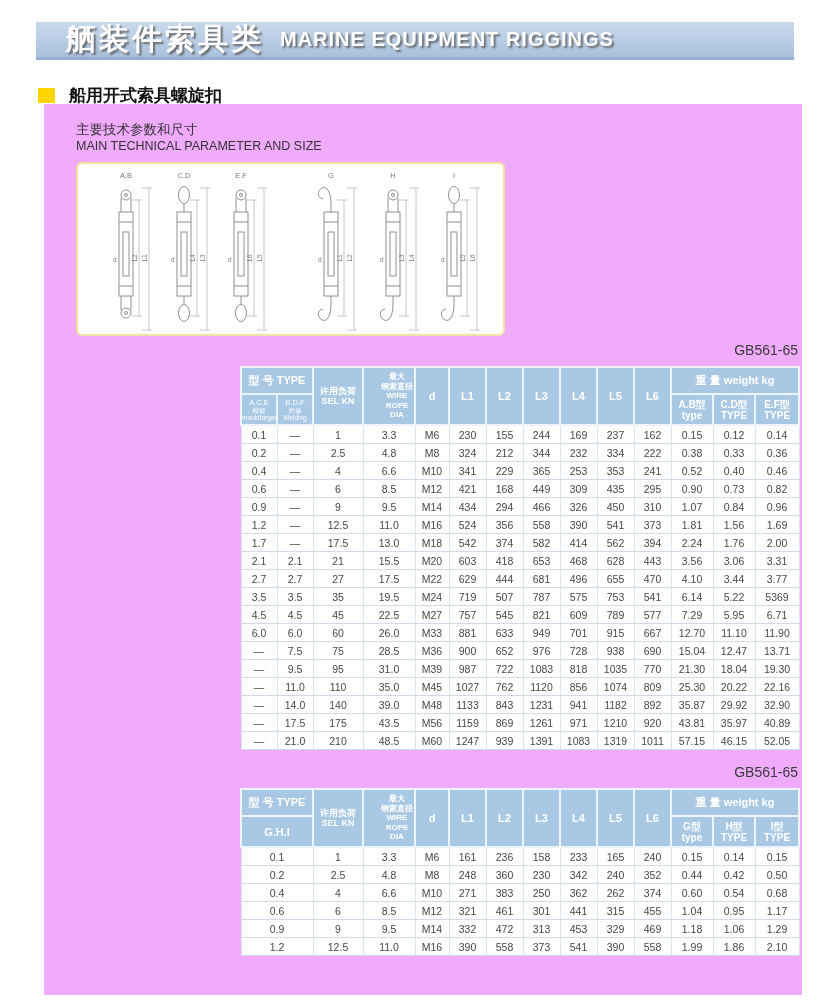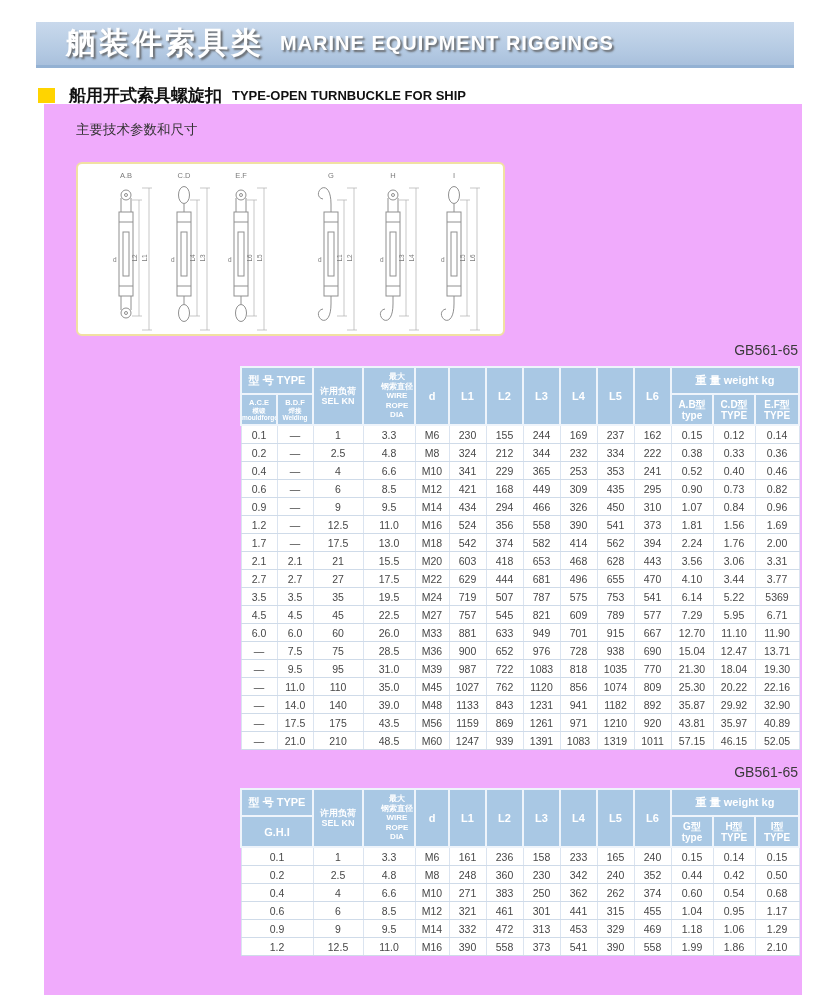--- a/index.html
+++ b/index.html
@@ -1,21 +1,21 @@
 <!DOCTYPE html>
 <html><head>
 <meta charset="utf-8">
 <style>
   html,body{margin:0;padding:0;}
   body{
     width:830px;height:1000px;background:#ffffff;overflow:hidden;position:relative;
     font-family:"Liberation Sans","DejaVu Sans",sans-serif;
   }
   .banner{
-    position:absolute;left:36px;top:22px;width:758px;height:46px;box-sizing:border-box;
+    position:absolute;left:36px;top:22px;width:758px;height:38px;box-sizing:border-box;
     background:linear-gradient(180deg,#c9d9ec 0%,#b3c9e2 70%,#a9c0dc 100%);
     border-bottom:3px solid #93b1d3;
     display:flex;align-items:center;padding-left:30px;
   }
   .banner-zh{font-size:30px;font-weight:bold;color:#fff;letter-spacing:3px;
     text-shadow:2px 2px 2px rgba(90,90,90,.85);}
   .banner-en{font-size:20px;font-weight:bold;color:#fff;margin-left:16px;letter-spacing:1px;
     text-shadow:2px 2px 2px rgba(90,90,90,.85);}
   .section-row{position:absolute;left:38px;top:84px;display:flex;align-items:center;}
   .bullet{width:17px;height:15px;background:#ffd400;margin-right:14px;}
@@ -33,47 +33,47 @@
   .gb1{top:238px;}
   .gb2{top:660px;}
   table{border-collapse:collapse;table-layout:fixed;width:558px;position:absolute;left:196px;}
   .t1{top:262px;}
   .t2{top:684px;}
   th{background:#a9c8e4;color:#fff;font-weight:bold;border:2px solid #eef4fb;padding:0;text-align:center;overflow:hidden;}
   .hr1 th{height:25px;font-size:11px;}
   .hr2 th{height:29px;}
   .lbl-2line div{font-size:9px;line-height:10px;font-weight:bold;}
   .wire div{font-size:8px;line-height:9.5px;font-weight:bold;padding-left:16px;}
-  .tiny div{font-size:6.5px;line-height:7px;font-weight:bold;}
+  .tiny div{font-size:6.5px;line-height:7px;font-weight:normal;}
   .tiny .t-top{font-size:7.5px;line-height:9px;}
   .wsub div{font-size:10px;line-height:11px;}
   .weight-span{font-size:10px;}
   td{background:#fff;color:#474747;font-size:10.5px;text-align:center;height:17px;padding:0;
      border:1px solid #dbe4f0;border-bottom:1px solid #cfdbe9;}
   svg text{fill:#7a7a7a;font-family:"Liberation Sans","DejaVu Sans",sans-serif;}
   svg{display:block;}
 </style>
 </head>
 <body>
 
 <div class="banner">
   <span class="banner-zh">舾装件索具类</span>
   <span class="banner-en">MARINE EQUIPMENT RIGGINGS</span>
 </div>
 
 <div class="section-row">
   <span class="bullet"></span>
   <span class="sec-zh">船用开式索具螺旋扣</span>
-  <span class="sec-en">TYPE-OPEN TURNBUCKLE FOR SHIP</span>
 </div>
 
 <div class="content">
 
   <div class="intro">
     <div class="intro-zh">主要技术参数和尺寸</div>
+    <div class="intro-en">MAIN TECHNICAL PARAMETER AND SIZE</div>
   </div>
 
   <div class="diagram-box">
     <svg width="425" height="190" viewBox="0 0 425 190">
       <defs>
         <g id="tb-body" stroke="#909090" fill="none" stroke-width="1">
           <rect x="-7" y="48" width="14" height="84"></rect>
           <rect x="-3" y="68" width="6" height="44"></rect>
           <line x1="-7" y1="58" x2="7" y2="58"></line>
           <line x1="-7" y1="122" x2="7" y2="122"></line>

